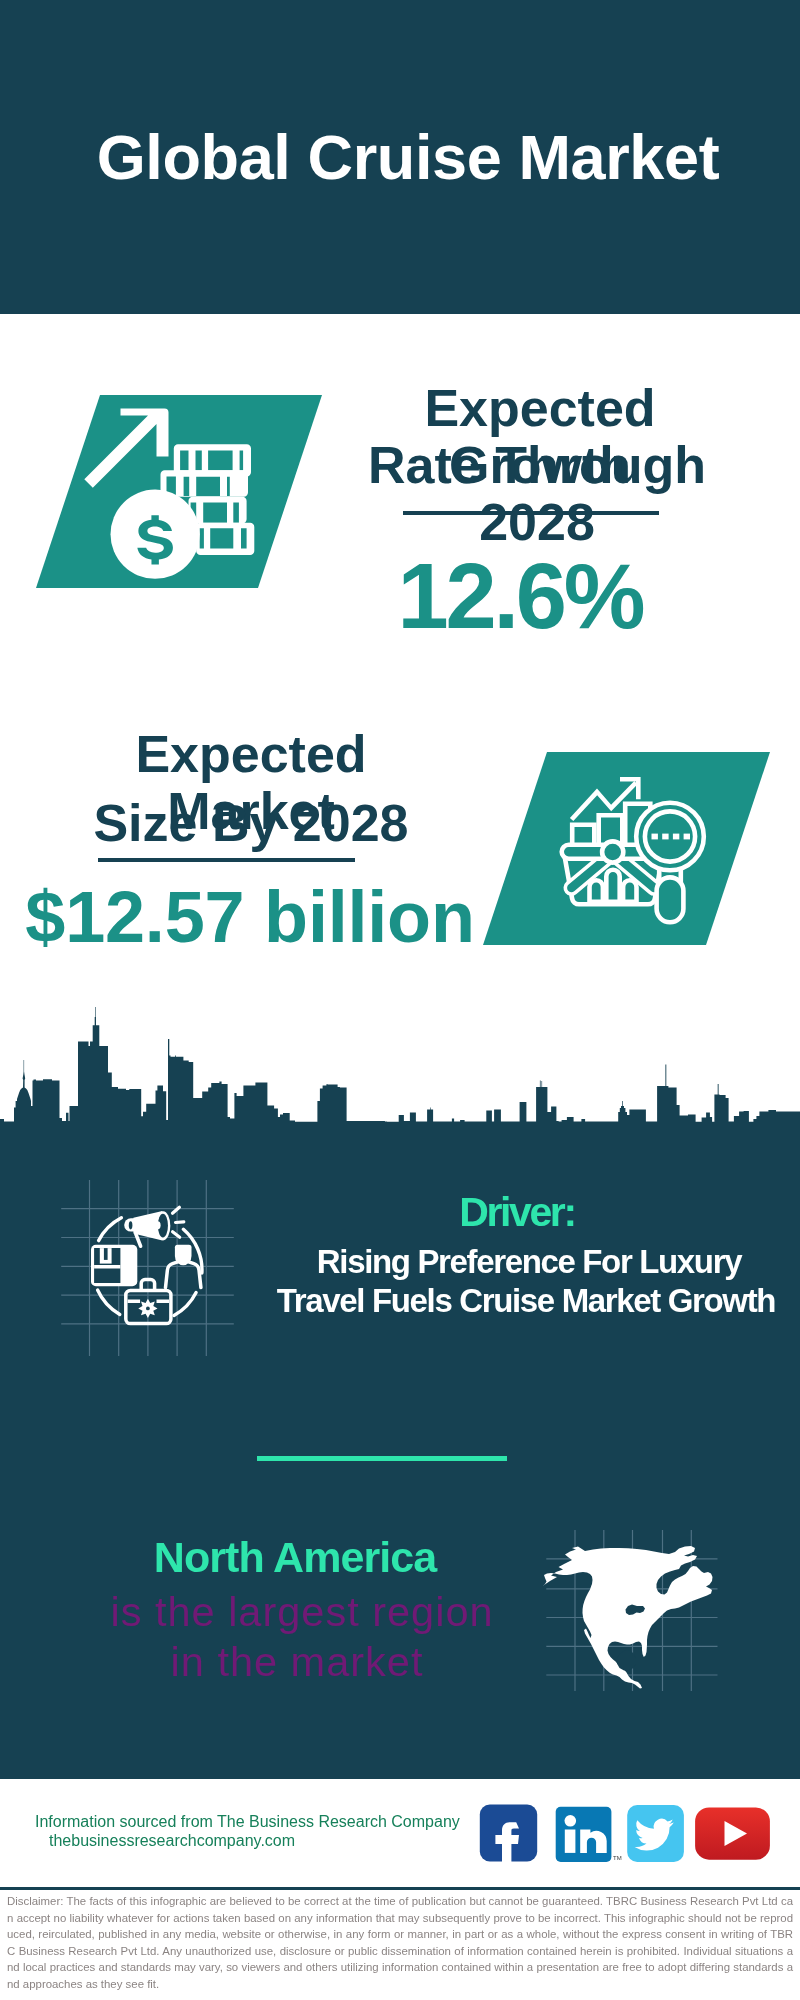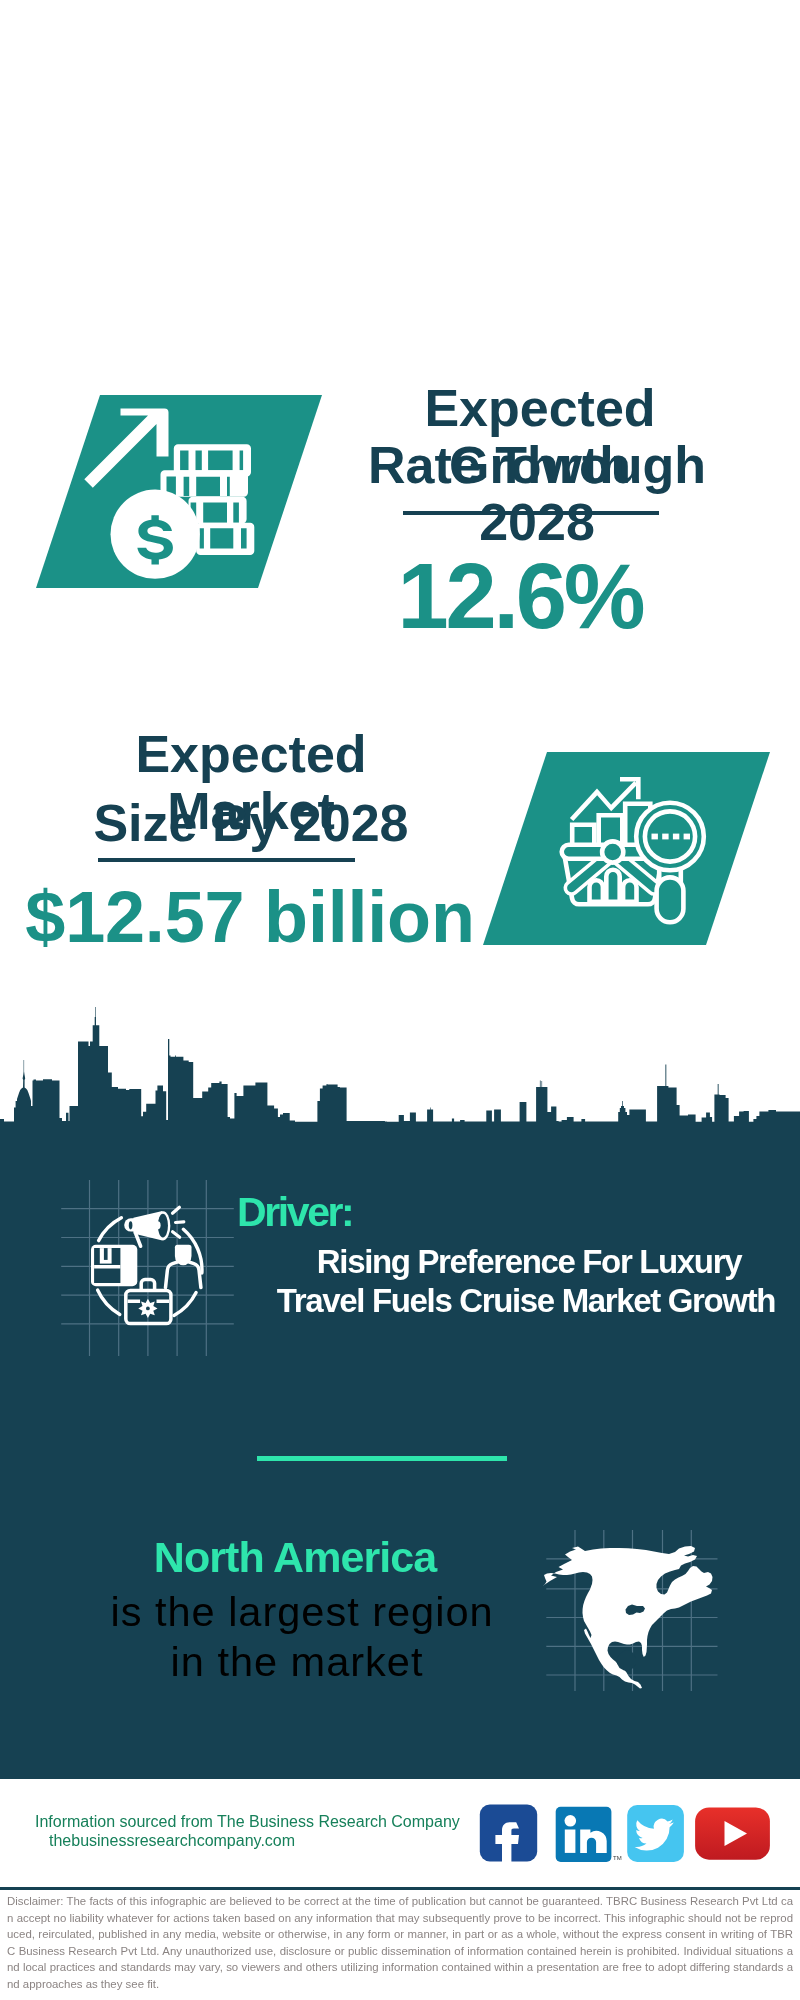--- a/index.html
+++ b/index.html
@@ -16,41 +16,44 @@
 
   .stat-text{position:absolute;}
   .stat-label{color:#164152;font-size:52px;font-weight:bold;line-height:57px;text-align:center;}
   .rule{height:4px;background:#164152;margin:0 auto;}
   .stat-value{color:#1b9187;font-weight:bold;text-align:center;line-height:1;}
 
   
   .dark-zone{position:absolute;left:0;top:1122px;width:800px;height:657px;background:#164152;}
   .skyline{position:absolute;left:0;width:800px;height:160px;}
 
-  .driver-head{color:#2ee5ac;font-size:41px;font-weight:bold;text-align:left;line-height:41px;letter-spacing:-2.4px;}
+  .driver-head{color:#2ee5ac;font-size:41px;font-weight:bold;text-align:center;line-height:41px;letter-spacing:-2.4px;}
   .driver-body{color:#ffffff;font-size:33px;font-weight:bold;text-align:center;line-height:38.7px;letter-spacing:-1.35px;}
 
   .mint-rule{position:absolute;background:#2ee5ac;}
 
   .region-name{color:#2ee5ac;font-size:43px;font-weight:bold;text-align:center;line-height:43px;letter-spacing:-0.95px;}
-  .region-body{color:#000000;font-size:41.5px;font-weight:normal;text-align:center;line-height:41.5px;letter-spacing:1.0px;}
+  .region-body{color:#701a75;font-size:41.5px;font-weight:normal;text-align:center;line-height:41.5px;letter-spacing:1.0px;}
 
   
   .footer{position:absolute;left:0;top:1779px;width:800px;height:108px;background:#ffffff;}
   .src-text{position:absolute;color:#16805a;font-size:16px;line-height:19px;white-space:nowrap;}
   .social{position:absolute;}
   .sep{position:absolute;left:0;top:1886.8px;width:800px;height:3.2px;background:#164152;}
   .disc{position:absolute;left:7px;top:1893px;width:786px;color:#8b8483;font-size:11.42px;line-height:16.5px;
      text-align:justify;word-break:break-all;font-family:"Liberation Sans",sans-serif;}
 </style>
 </head>
 <body>
 
 <div class="page">
 
+  <div class="hdr">
+    <div class="hdr-title">Global Cruise Market</div>
+  </div>
 
   <div class="para" style="left:36px;top:395px;width:286px;height:193px;">
     <svg width="286" height="193" viewBox="0 0 286 193">
       <polygon points="64,0 286,0 222,193 0,193" fill="#1b9187"></polygon>
       <g fill="#ffffff" transform="translate(-36,-395)">
 
         <path d="M120.5,408.5 h44 a4,4 0 0 1 4,4 v44 h-12 v-32.5 l-63.7,63.7 l-8.5,-8.5 l63.7,-63.7 h-27.5 z"></path>
 
         <path d="M178,444.3 h68.8 a4.2,4.2 0 0 1 4.2,4.2 v23.8 a4.2,4.2 0 0 1 -4.2,4.2 h-68.8 a4.2,4.2 0 0 1 -4.2,-4.2 v-23.8 a4.2,4.2 0 0 1 4.2,-4.2 z
                  M180.1,450.6 v19.6 h8.4 v-19.6 z M195.5,450.6 v19.6 h6.3 v-19.6 z M208.1,450.6 v19.6 h24.5 v-19.6 z M239.6,450.6 v19.6 h3.5 v-19.6 z" fill-rule="evenodd"></path>

